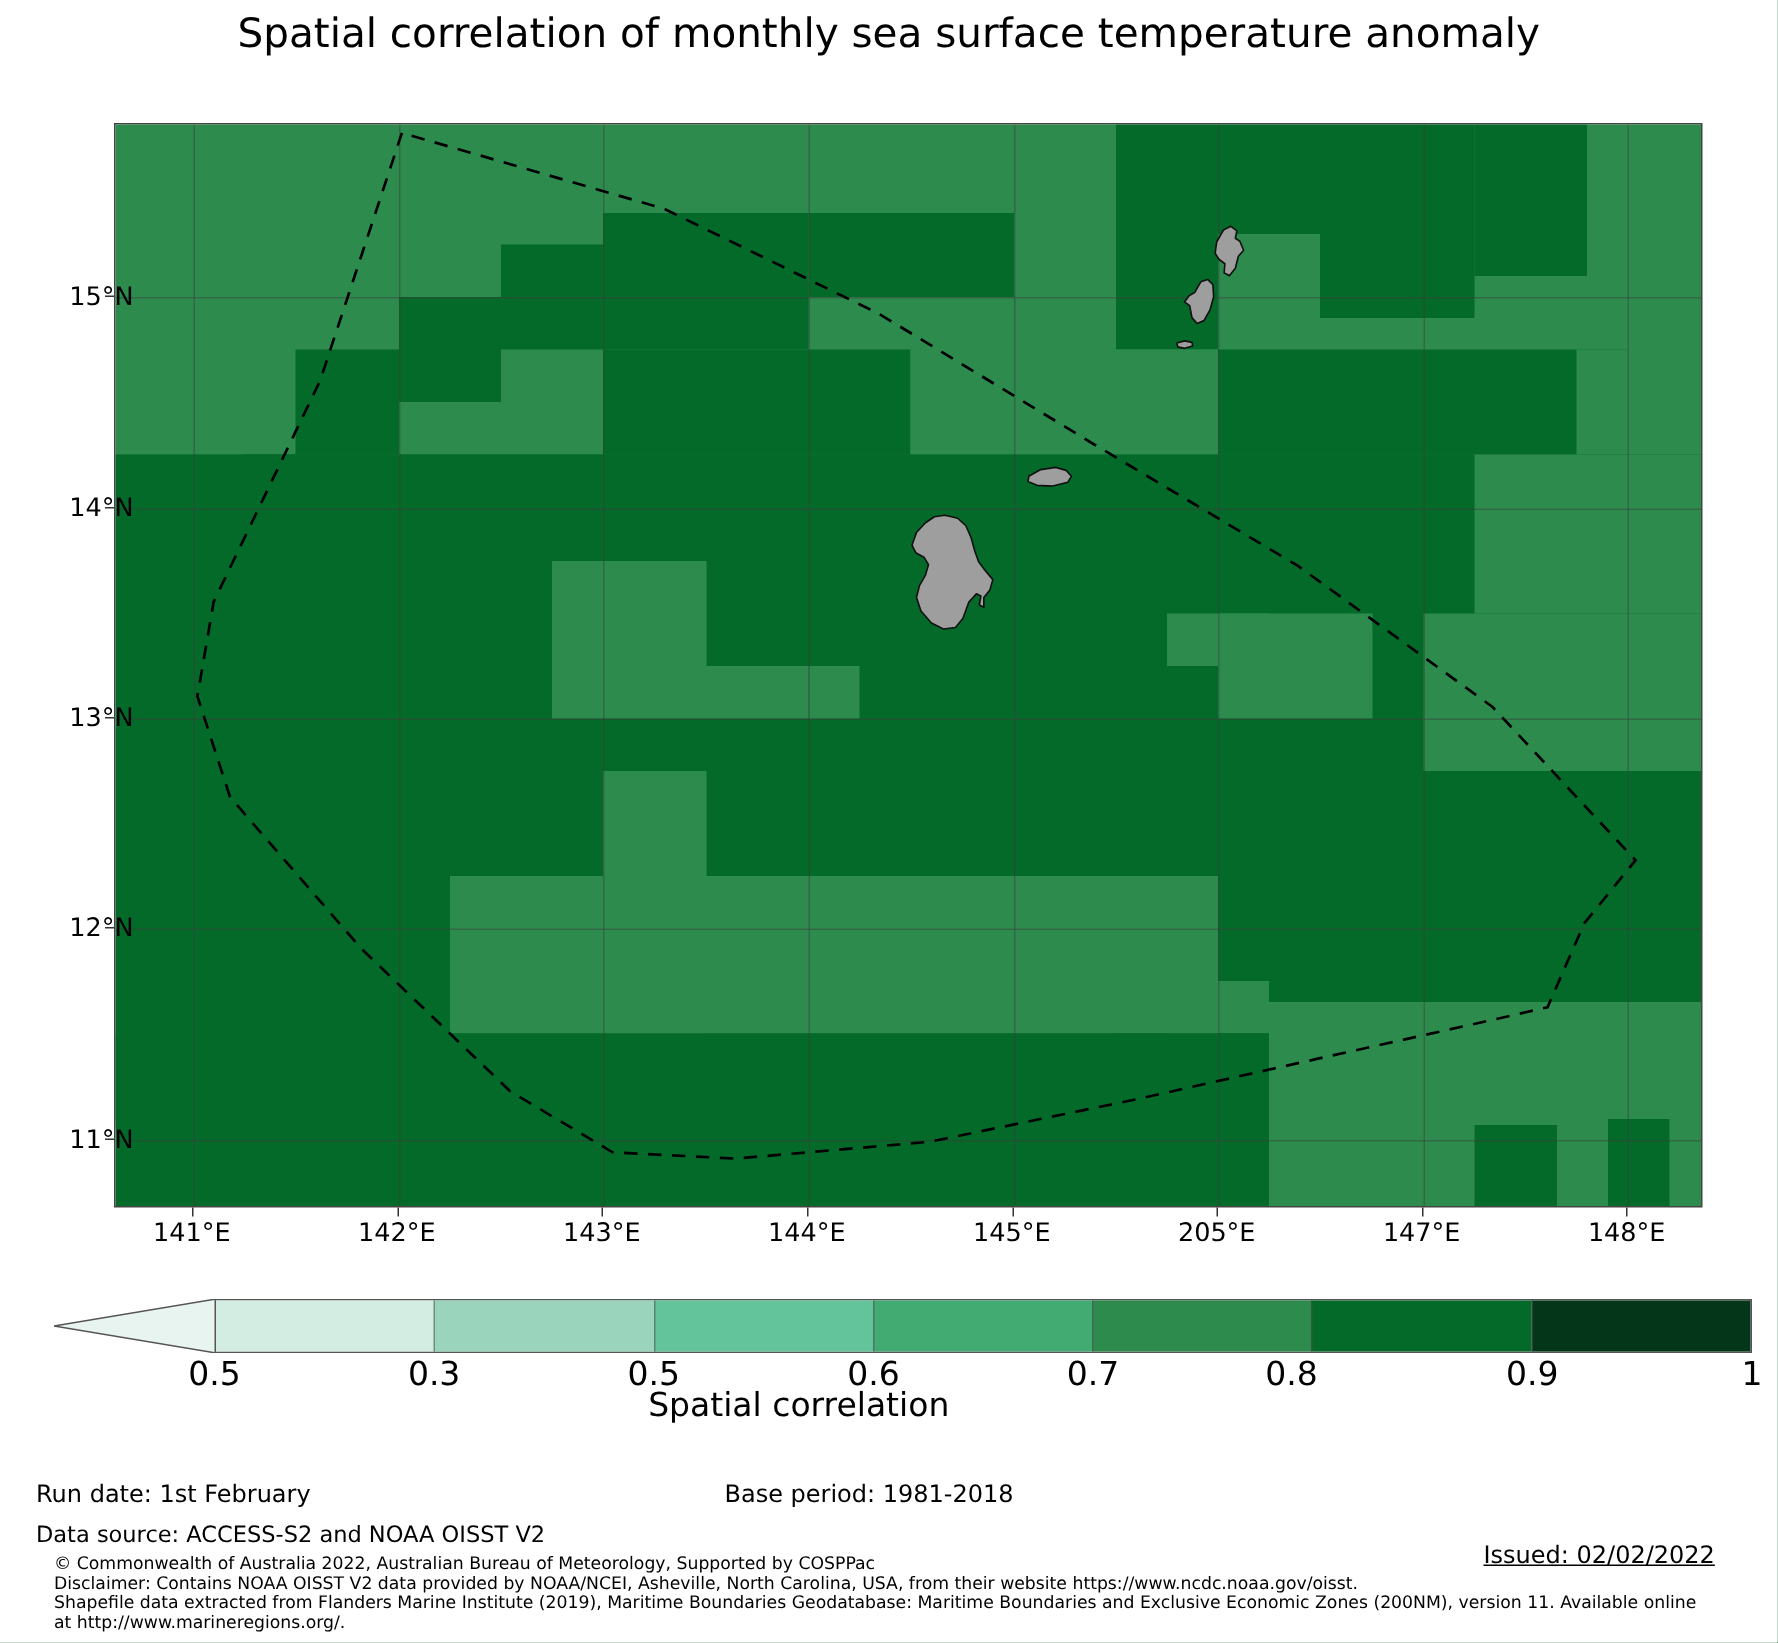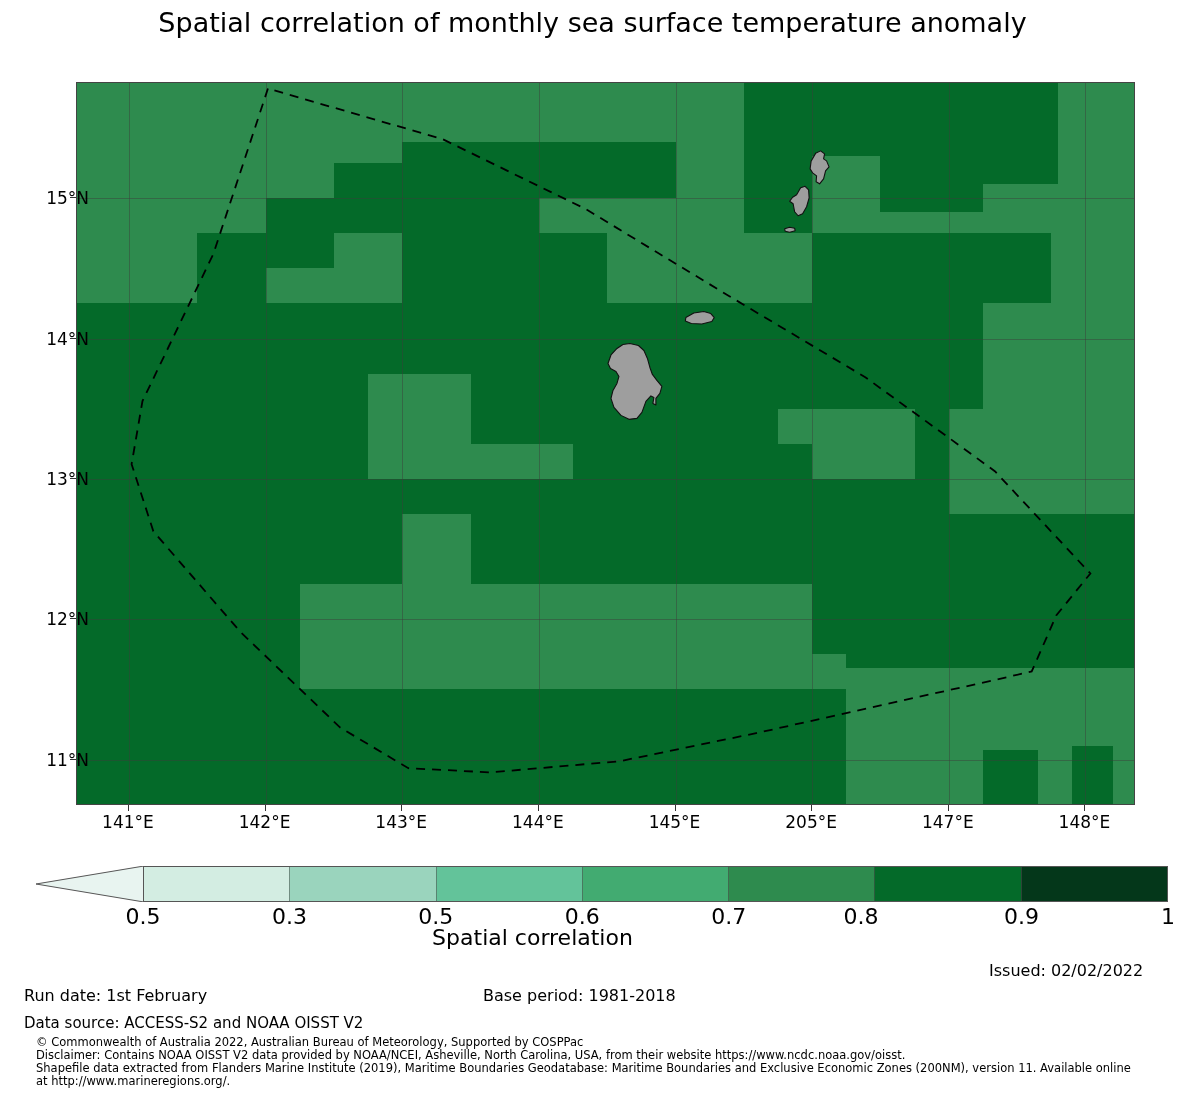--- a/index.html
+++ b/index.html
@@ -29,21 +29,21 @@
   #cbbody{position:absolute;left:125px;top:0;width:1025px;height:36px;display:flex;border:1px solid #555;box-sizing:border-box;}
   .cbseg{flex:1 1 0;height:100%;}
   #cbarrow{position:absolute;left:18px;top:0;width:108px;height:36px;}
   .cbtick{position:absolute;top:38px;font-size:22px;transform:translateX(-50%);white-space:nowrap;}
   #cblabel{position:absolute;left:0;top:925px;width:1065px;text-align:center;font-size:22px;}
 
   
   .frow{position:absolute;font-size:16px;white-space:nowrap;}
   #f-run{left:24px;top:986px;}
   #f-base{left:483px;top:986px;}
-  #f-iss{left:989px;top:961px;}
+  #f-iss{left:989px;top:1027px;text-decoration:underline;}
   #f-src{left:24px;top:1014px;font-size:15px;}
   .disc{position:absolute;left:36px;font-size:11.5px;white-space:nowrap;text-align:center;}
   #d0{top:1035px;}
   #d1{top:1048px;}
   #d2{top:1061px;}
   #d3{top:1074px;}
 </style>
 </head>
 <body>
 

